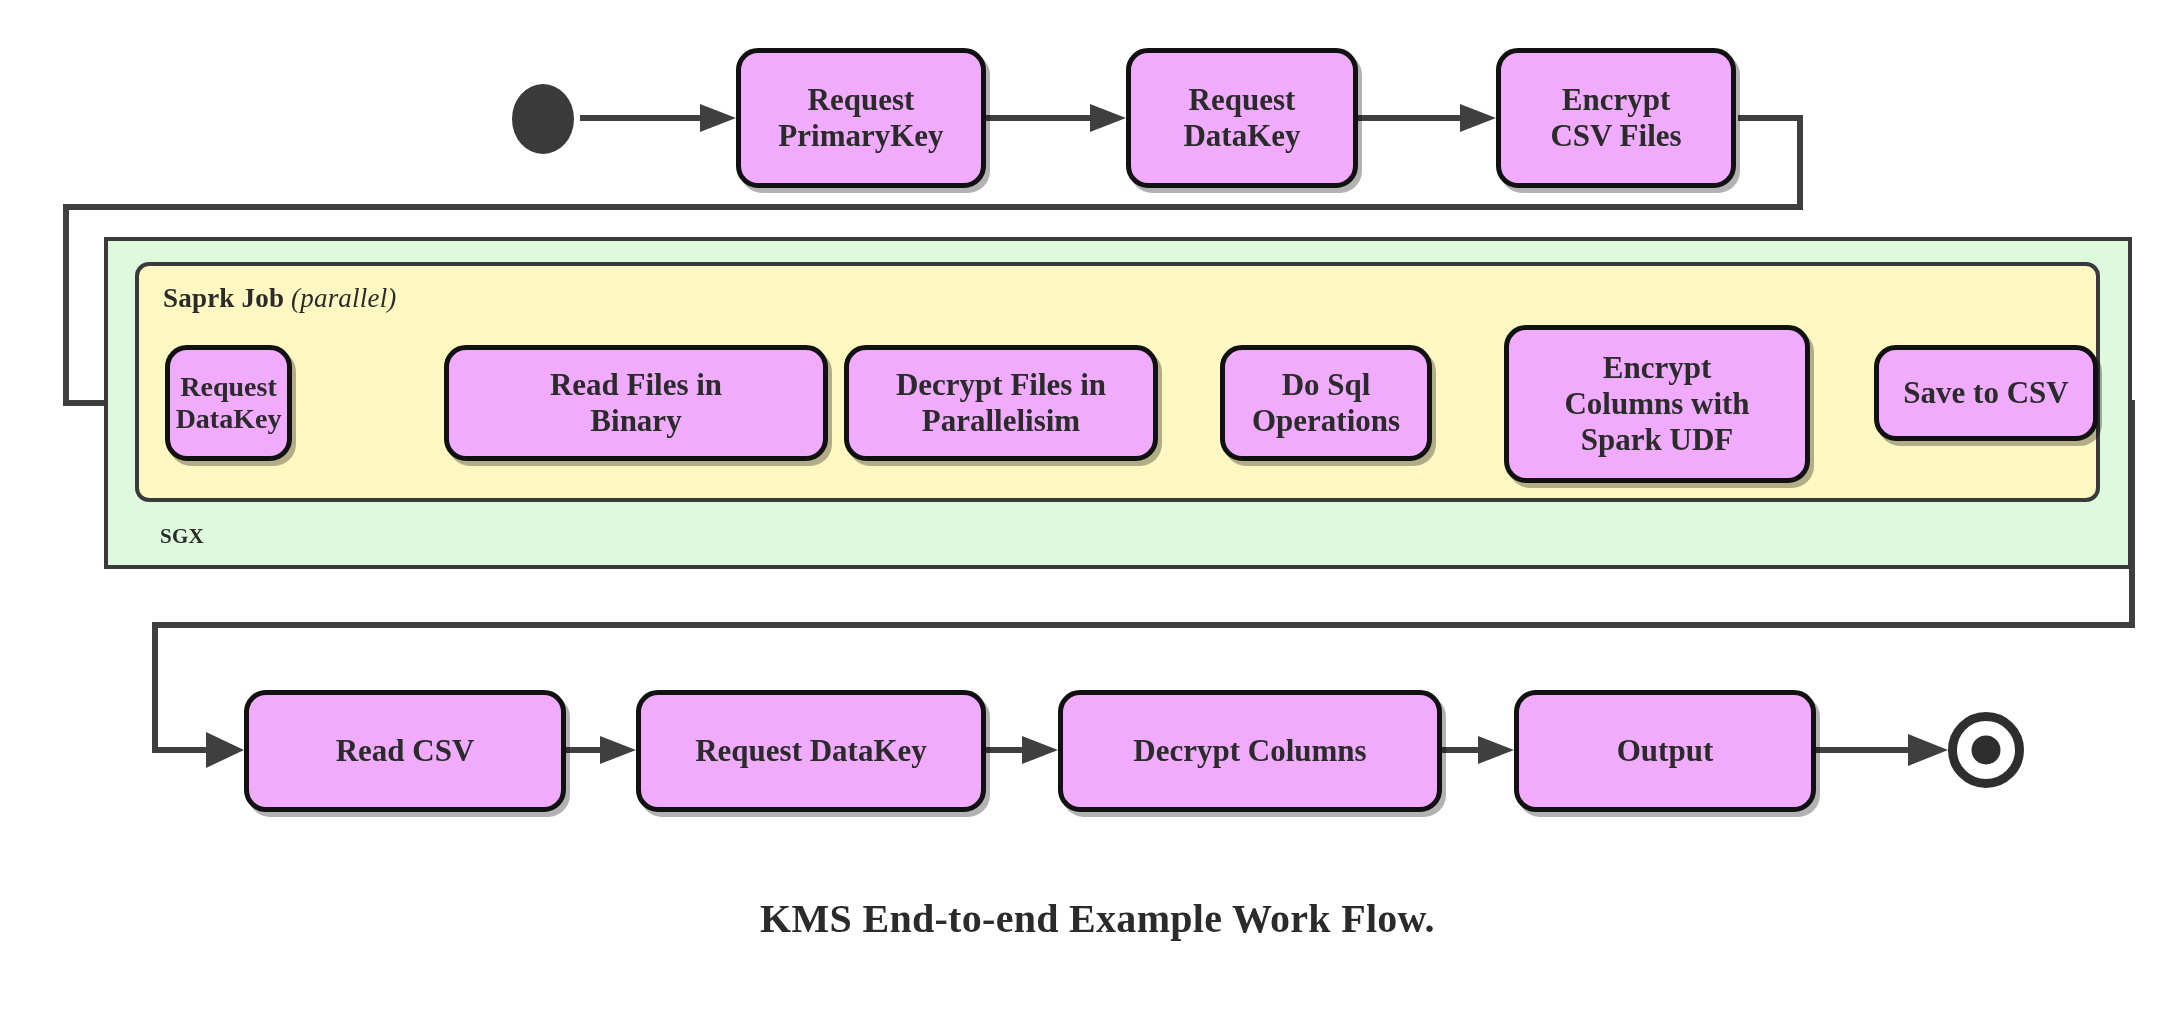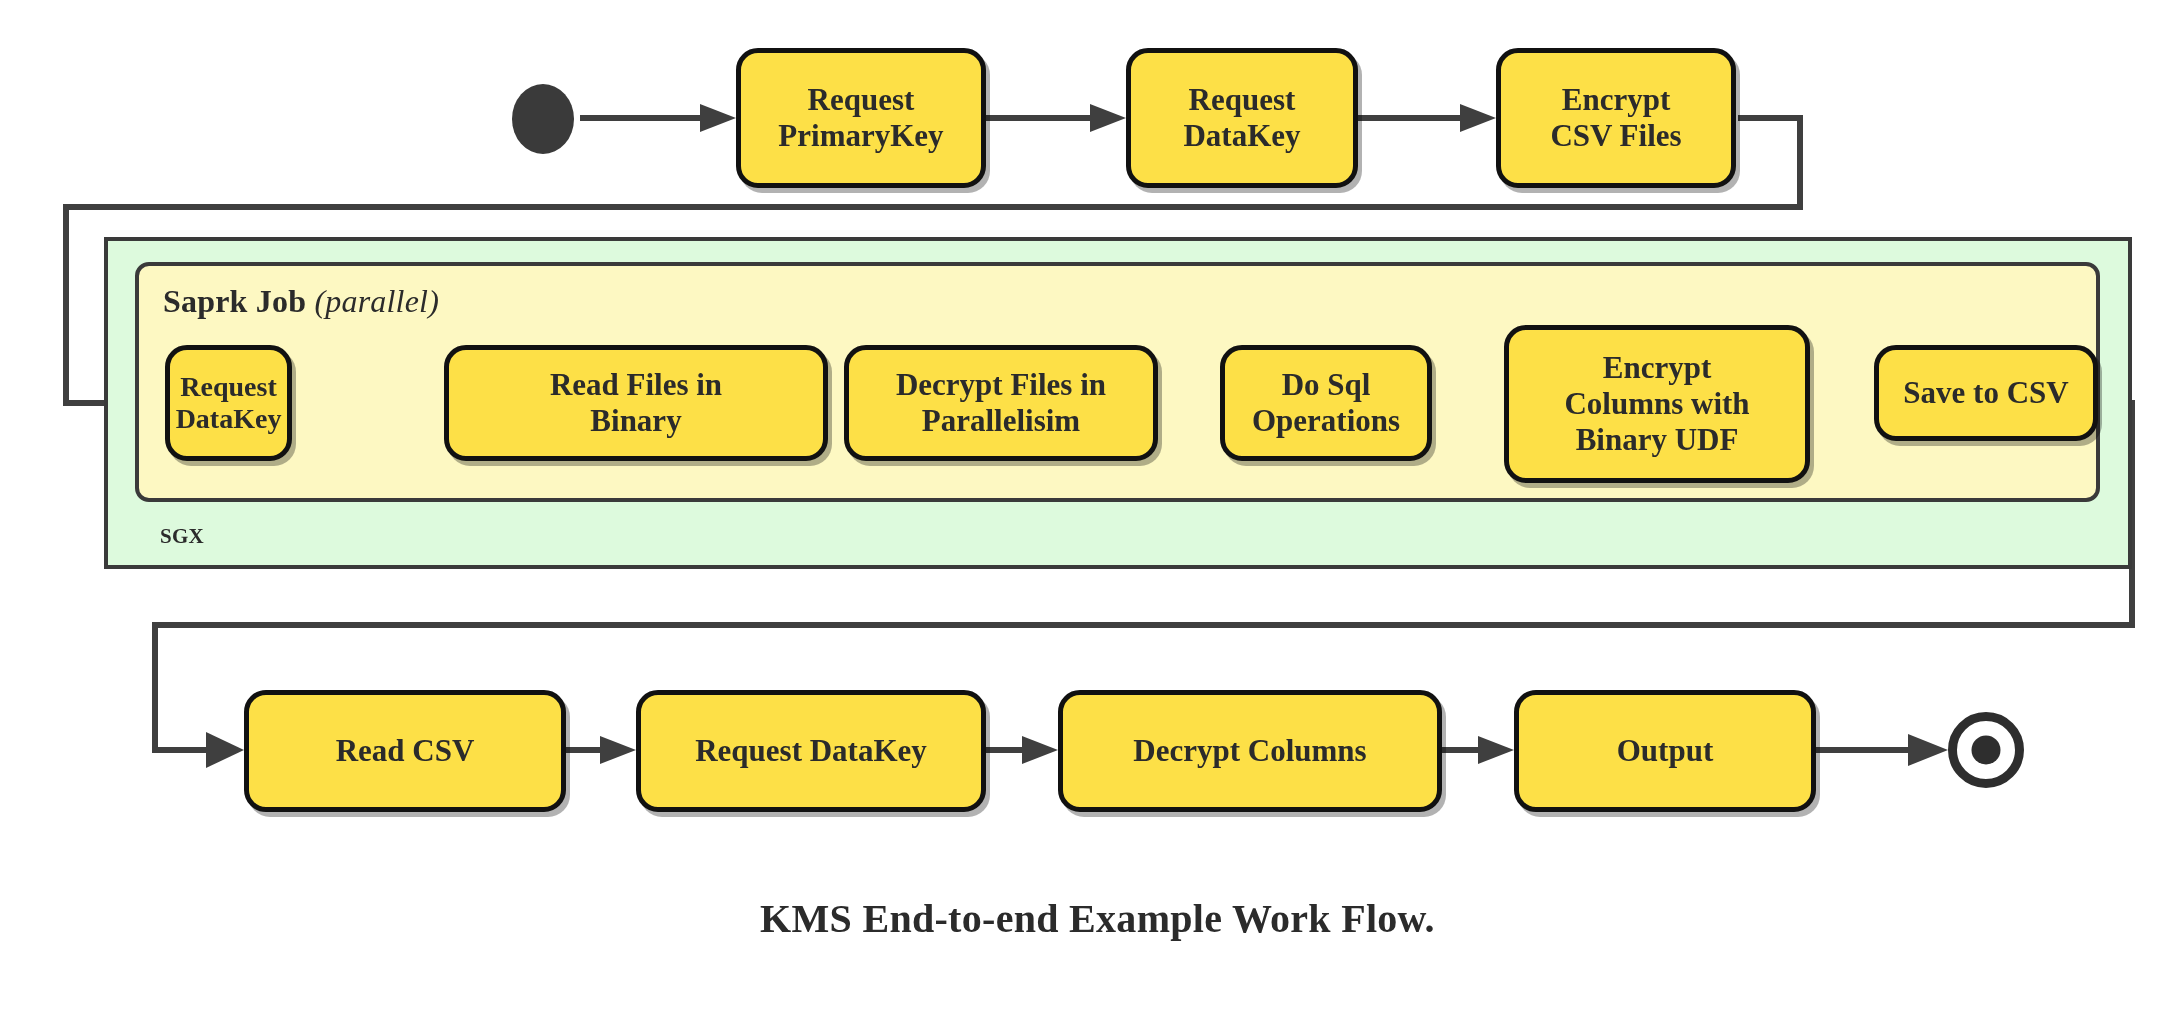--- a/index.html
+++ b/index.html
@@ -12,28 +12,28 @@
 
   
   .container{position:absolute;box-sizing:border-box;border:4px solid #3a3a3a;}
   .sgx{background:#ddfadd;}
   .spark{background:#fdf8c2;border-radius:14px;}
 
   .container-label{
     position:absolute;font-weight:bold;white-space:nowrap;
     letter-spacing:.2px;color:#2b2b2b;
   }
-  .lbl-spark{font-size:32px;}
+  .lbl-spark{font-size:27px;}
   .lbl-spark .ital{font-style:italic;font-weight:normal;}
   .lbl-sgx{font-size:21px;}
 
   
   .node{
     position:absolute;box-sizing:border-box;
-    background:#fde047;border:5px solid #111111;border-radius:22px;
+    background:#f0abfc;border:5px solid #111111;border-radius:22px;
     display:flex;align-items:center;justify-content:center;text-align:center;
     font-weight:bold;font-size:31px;line-height:1.16;color:#2b2b2b;
     padding:20px 10px;
     box-shadow:4px 5px 0 rgba(0,0,0,0.30);
   }
   .node span{display:block;}
 
   
   .start-node{
     position:absolute;background:#3a3a3a;border-radius:50%;
@@ -171,21 +171,21 @@
     <div>
       <span>Do Sql</span>
       <span>Operations</span>
     </div>
   </div>
 
   <div class="node" style="left:1504px;top:325px;width:306px;height:158px;">
     <div>
       <span>Encrypt</span>
       <span>Columns with</span>
-      <span>Binary UDF</span>
+      <span>Spark UDF</span>
     </div>
   </div>
 
   <div class="node" style="left:1874px;top:345px;width:224px;height:96px;">
     <div>
       <span>Save to CSV</span>
     </div>
   </div>
 
   <div class="node" style="left:244px;top:690px;width:322px;height:122px;">

